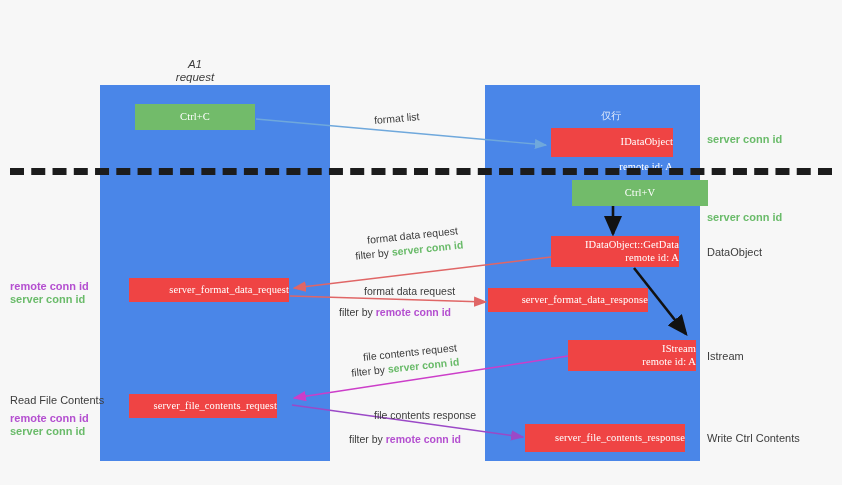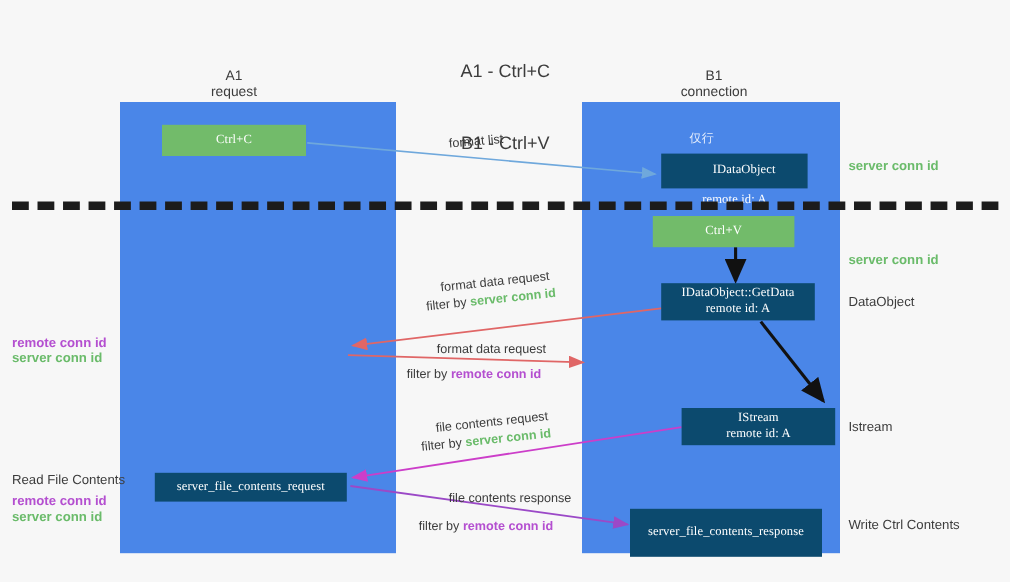--- a/index.html
+++ b/index.html
@@ -62,21 +62,21 @@
     justify-content: center;
     color: #ffffff;
     font-size: 10.5px;
     line-height: 12.5px;
     text-align: center;
     letter-spacing: 0.1px;
     white-space: pre;
     font-family: Liberation Serif, serif;
   }
   .box.green { background: #6aa84f; background: #72bb6a; }
-  .box.orange { background: #0c4a6e; }
+  .box.orange { background: #ef4444; align-items: flex-end; }
   .box .ln2 { font-size: 10.5px; }
 
   
   .divider {
     position: absolute;
     left: 10px;
     top: 168px;
     width: 822px;
     height: 0;
     border-top: 7px dashed #1c1c1c;
@@ -122,32 +122,24 @@
     top: -1px;
     opacity: 0.85;
     font-size: 10px;
   }
 </style>
 </head>
 <body>
 
 <div id="canvas">
 
-  <div class="title">
-    <div>A1 - Ctrl+C</div>
-    <div>B1 - Ctrl+V</div>
-  </div>
-
-  <div class="col-head" style="left:140px; top:58px; width:110px;">
+
+  <div class="col-head" style="left:140px; top:58px; width:110px;font-style:italic;">
     <span>A1</span>
     <span class="l2">request</span>
-  </div>
-  <div class="col-head" style="left:540px; top:58px; width:110px;">
-    <span>B1</span>
-    <span class="l2">connection</span>
   </div>
 
   <div class="lane" style="left:100px; top:85px; width:230px; height:376px;"></div>
   <div class="lane" style="left:485px; top:85px; width:215px; height:376px;"></div>
 
   <svg class="arrows">
     <defs>
       <marker id="ar-blue" markerWidth="9" markerHeight="7" refX="8" refY="3.5" orient="auto">
         <polygon points="0 0, 9 3.5, 0 7" fill="#6fa8dc"></polygon>
       </marker>
@@ -185,41 +177,47 @@
   </div>
 
   <div class="box orange" style="left:551px; top:128px; width:122px; height:29px;">
     <span class="garble">
       <span class="g-over">仅行</span>
       <span>IDataObject</span>
     </span>
     <span class="ln2">remote id: A</span>
   </div>
 
-  <div class="box green" style="left:544px; top:180px; width:118px; height:26px;">
+  <div class="box green" style="left:572px; top:180px; width:136px; height:26px;">
     <span>Ctrl+V</span>
   </div>
 
   <div class="box orange" style="left:551px; top:236px; width:128px; height:31px;">
     <span>IDataObject::GetData</span>
     <span class="ln2">remote id: A</span>
   </div>
 
   <div class="box orange" style="left:568px; top:340px; width:128px; height:31px;">
     <span>IStream</span>
     <span class="ln2">remote id: A</span>
   </div>
 
-
-
-  <div class="box orange" style="left:129px; top:394px; width:160px; height:24px;">
+  <div class="box orange" style="left:129px; top:278px; width:160px; height:24px;">
+    <span>server_format_data_request</span>
+  </div>
+
+  <div class="box orange" style="left:488px; top:288px; width:160px; height:24px;">
+    <span>server_format_data_response</span>
+  </div>
+
+  <div class="box orange" style="left:129px; top:394px; width:148px; height:24px;">
     <span>server_file_contents_request</span>
   </div>
 
-  <div class="box orange" style="left:525px; top:424px; width:160px; height:40px;">
+  <div class="box orange" style="left:525px; top:424px; width:160px; height:28px;">
     <span>server_file_contents_response</span>
   </div>
 
   <div class="divider"></div>
 
   <div class="side-label green-txt" style="left:707px; top:132px;">server conn id</div>
   <div class="side-label green-txt" style="left:707px; top:210px;">server conn id</div>
   <div class="side-label dark-txt" style="left:707px; top:245px;">DataObject</div>
   <div class="side-label dark-txt" style="left:707px; top:349px;">Istream</div>
   <div class="side-label dark-txt" style="left:707px; top:431px;">Write Ctrl Contents</div>

